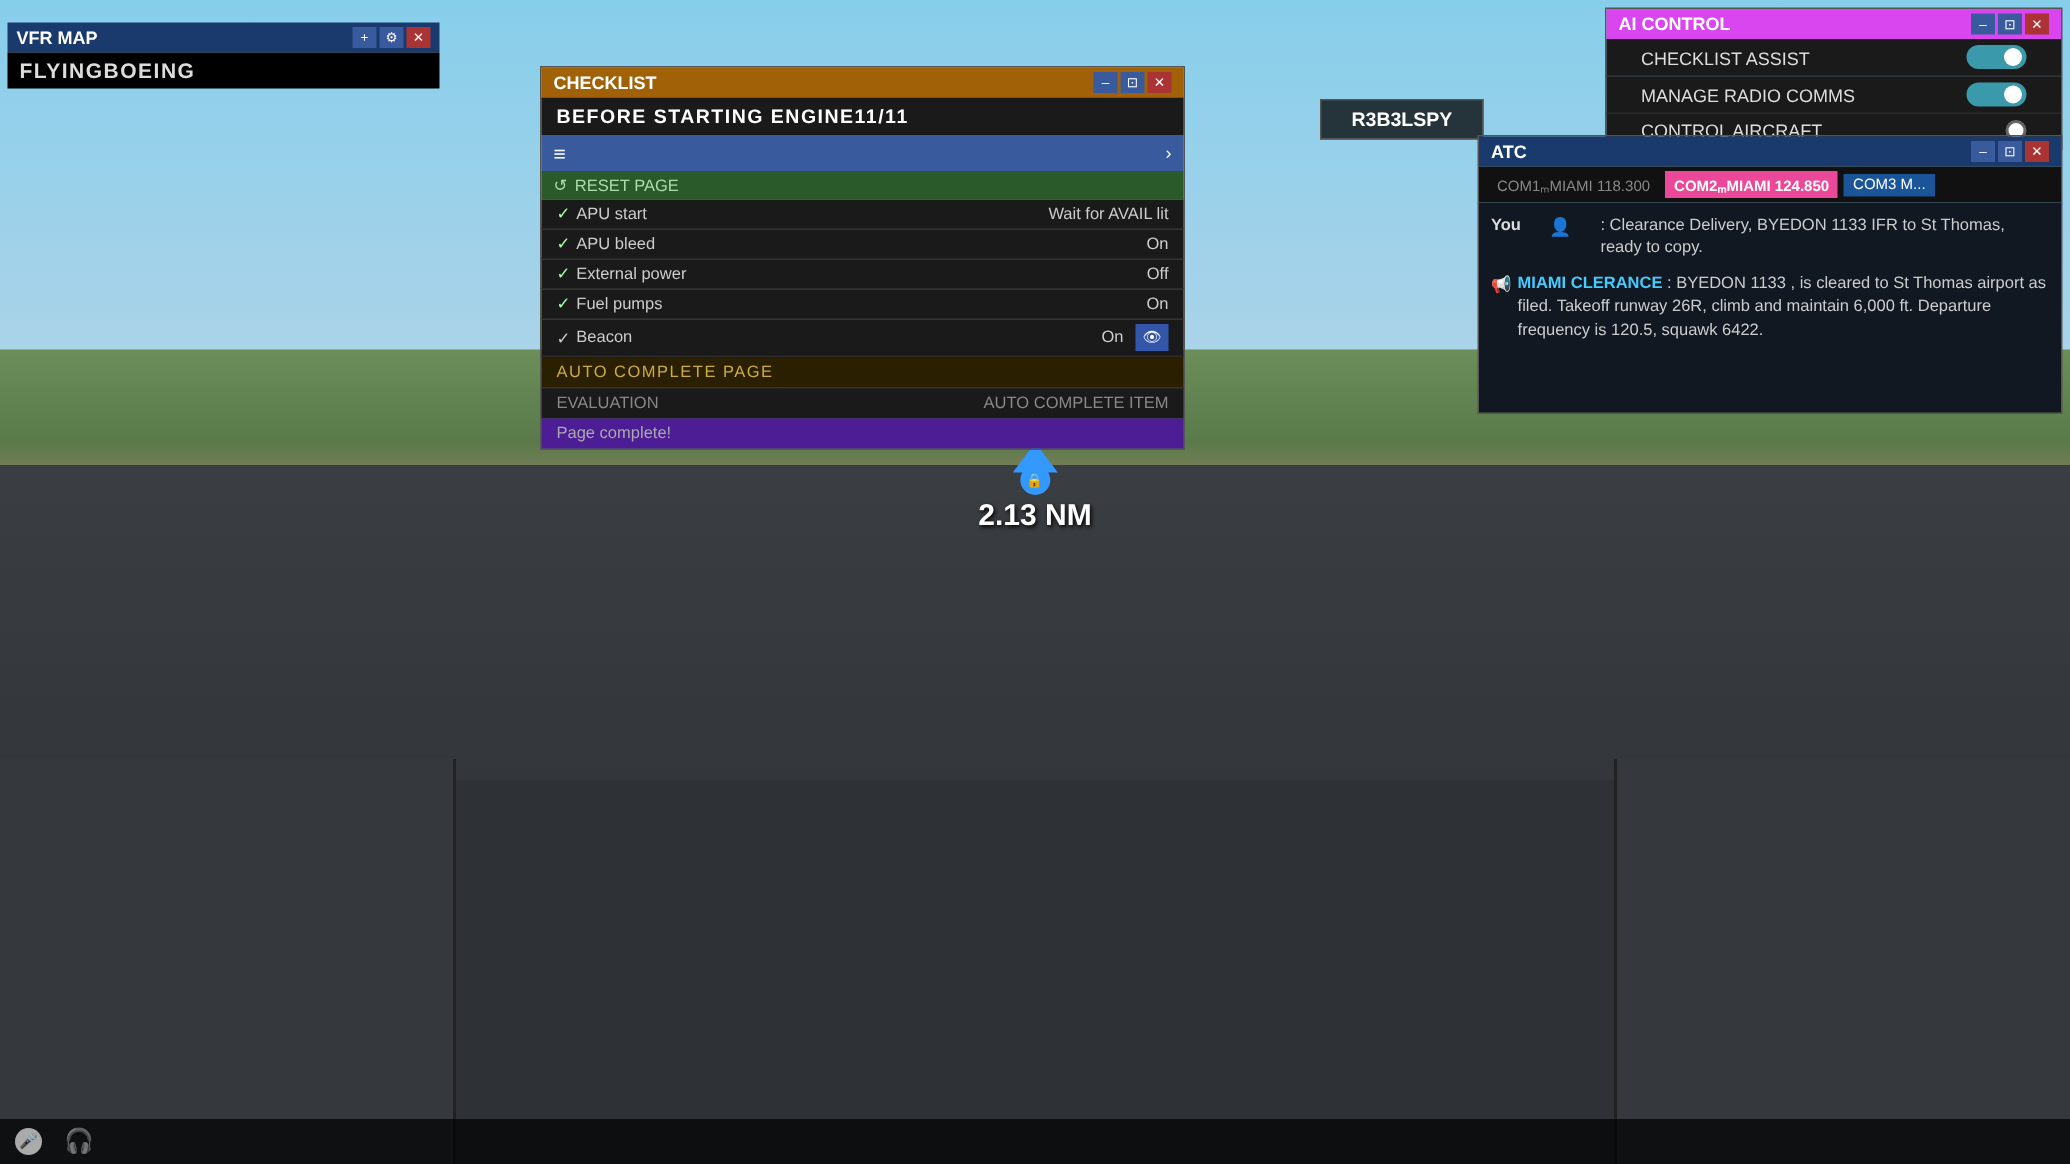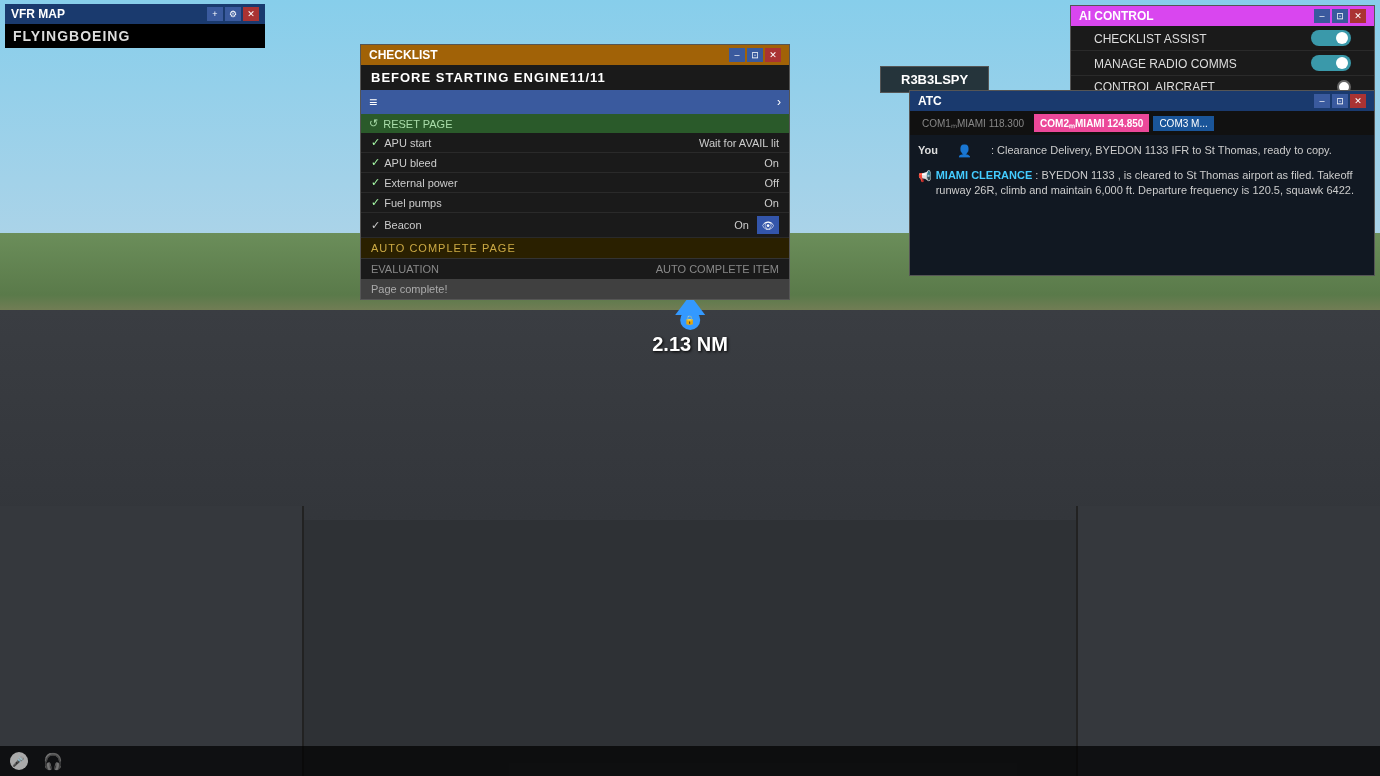--- a/index.html
+++ b/index.html
@@ -107,22 +107,22 @@
       color: white;
       font-size: 20px;
       font-weight: bold;
       text-shadow: 1px 1px 3px #000;
       margin-top: 3px;
     }
 
     
     .vfr-window {
       position: absolute;
-      top: 4px; left: 5px;
-      width: 260px;
+      top: 15px; left: 5px;
+      width: 288px;
       z-index: 100;
     }
     .vfr-titlebar {
       background: #1a3a6e;
       color: white;
       font-size: 12px;
       font-weight: bold;
       padding: 3px 6px;
       display: flex;
       align-items: center;
@@ -256,21 +256,21 @@
       color: #888888;
       font-size: 11px;
       padding: 4px 10px;
       display: flex;
       justify-content: space-between;
       border-top: 1px solid #333;
       text-align: right;
     }
 
     .page-complete {
-      background: #404040;
+      background: #4c1d95;
       color: #aaaaaa;
       font-size: 11px;
       padding: 4px 10px;
     }
 
     
     .callsign-box {
       position: absolute;
       top: 66px; left: 880px;
       background: rgba(0,0,0,0.75);
@@ -342,21 +342,21 @@
       border-radius: 50%;
       border: 2px solid #666;
       background: white;
       display: inline-block;
     }
 
     
     .atc-window {
       position: absolute;
       top: 90px; right: 5px;
-      width: 466px;
+      width: 390px;
       z-index: 100;
       border: 1px solid #555;
     }
     .atc-titlebar {
       background: #1a3a6e;
       color: white;
       font-size: 12px;
       font-weight: bold;
       padding: 3px 8px;
       display: flex;

